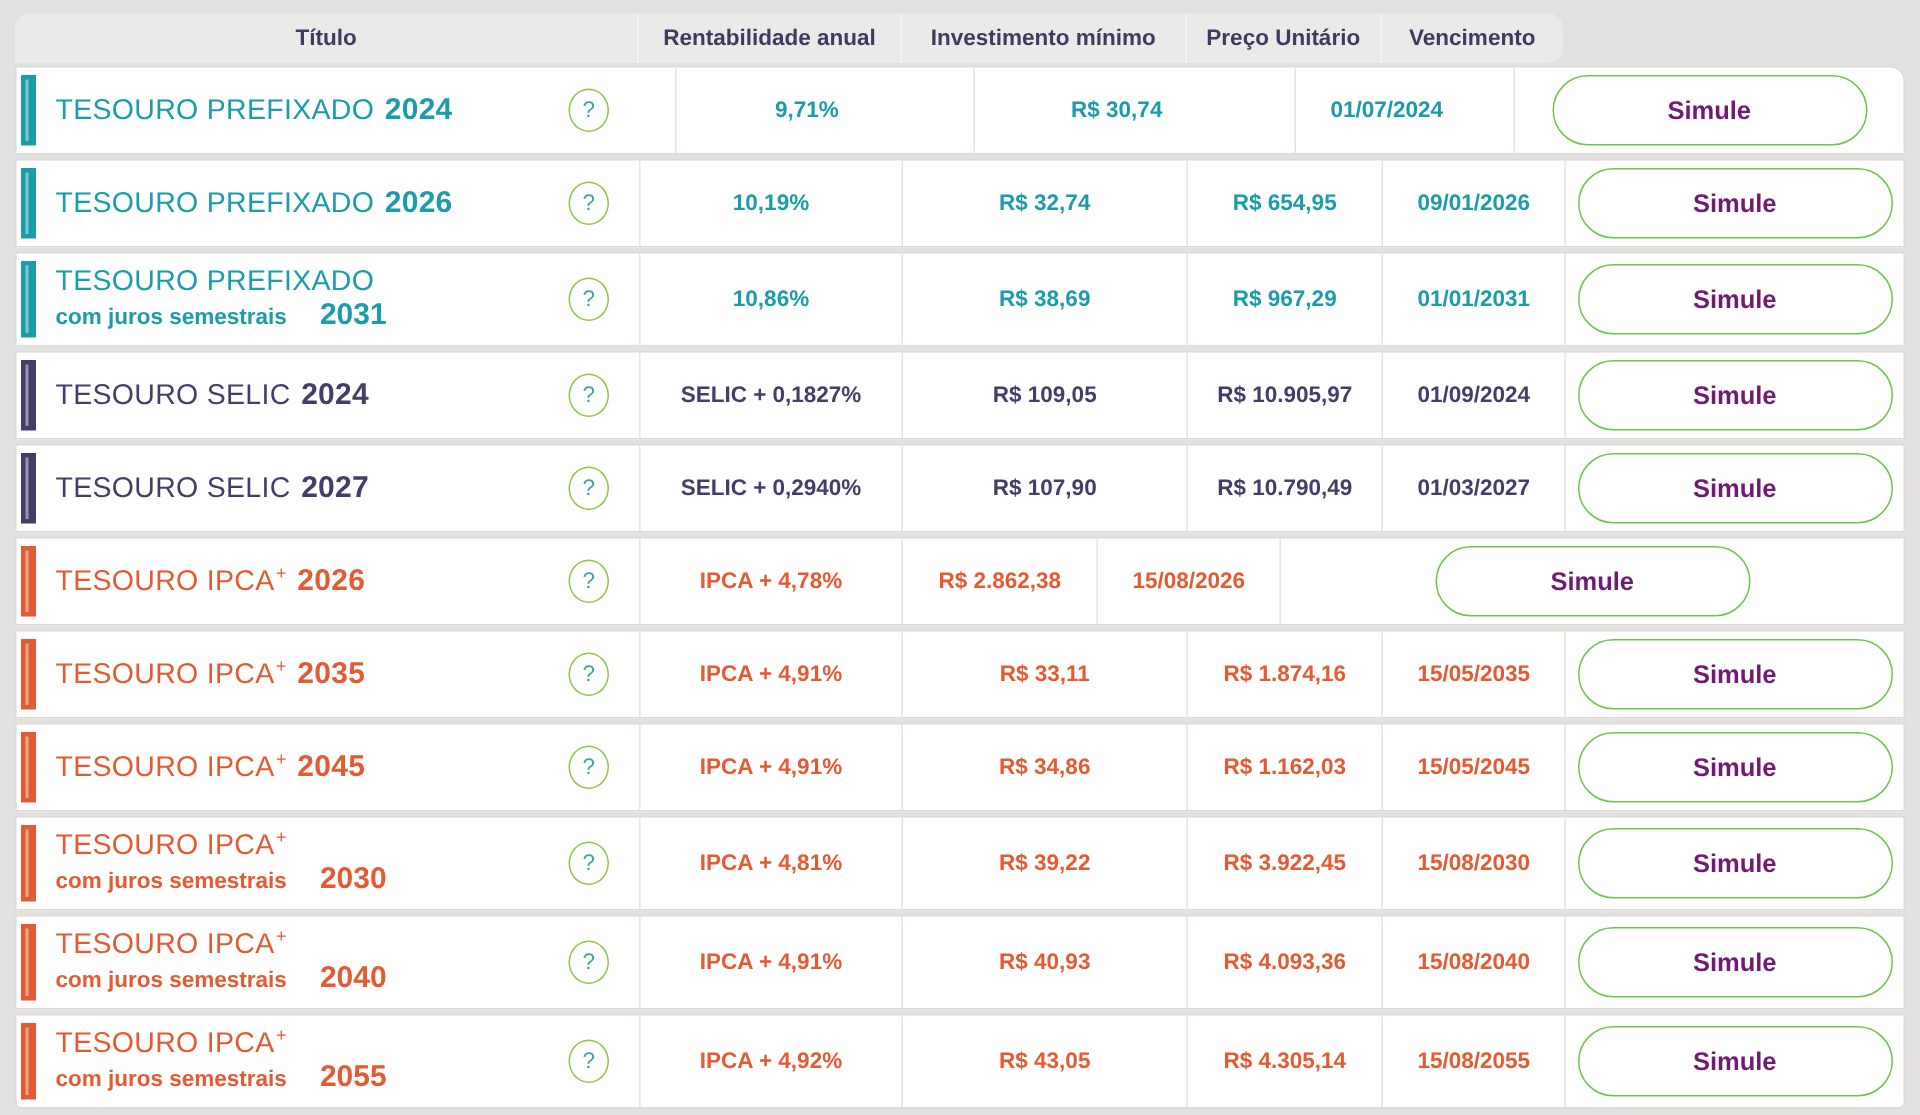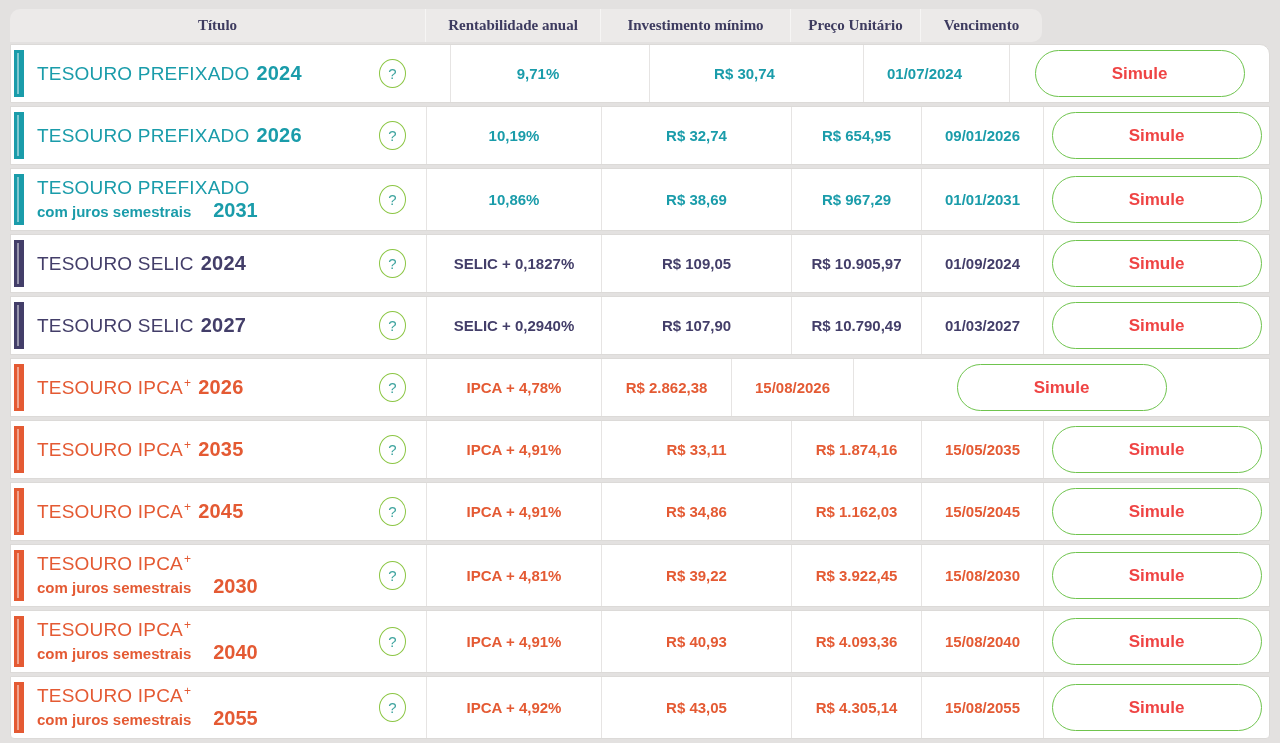--- a/index.html
+++ b/index.html
@@ -11,21 +11,20 @@
     position:relative;
   }
   .wrap { position:absolute; left:10px; top:9px; width:1260px; }
 
   
   .thead {
     display:flex; height:33px; width:1032px;
     background:#eceae9; border-radius:10px 10px 10px 0;
     border-bottom-left-radius:0;
     align-items:stretch;
-    font-family:Liberation Serif, serif;
   }
   .hcell {
     display:flex; align-items:center; justify-content:center;
     font-size:15px; font-weight:700; color:#3d3b5f;
   }
   .hcell + .hcell { border-left:1px solid #f6f5f4; }
 
   
   .c0 { width:415px; }
   .c1 { width:175px; }
@@ -73,21 +72,21 @@
     flex:none; width:27px; height:29px;
     border:1.5px solid #8cc644; border-radius:50%;
     display:flex; align-items:center; justify-content:center;
     color:#3fa49f; font-size:15px; font-weight:400;
     background:#fff; cursor:pointer;
   }
 
   .simule-btn {
     width:210px; height:47px;
     background:#ffffff; border:1.5px solid #6fc44e; border-radius:24px;
-    color:#ef4444; font-size:17px; font-weight:700;
+    color:#701a75; font-size:17px; font-weight:700;
     font-family:"Liberation Sans", sans-serif;
     cursor:pointer;
   }
 </style>
 </head>
 <body>
 
 <div class="wrap">
 
   <div class="thead">

